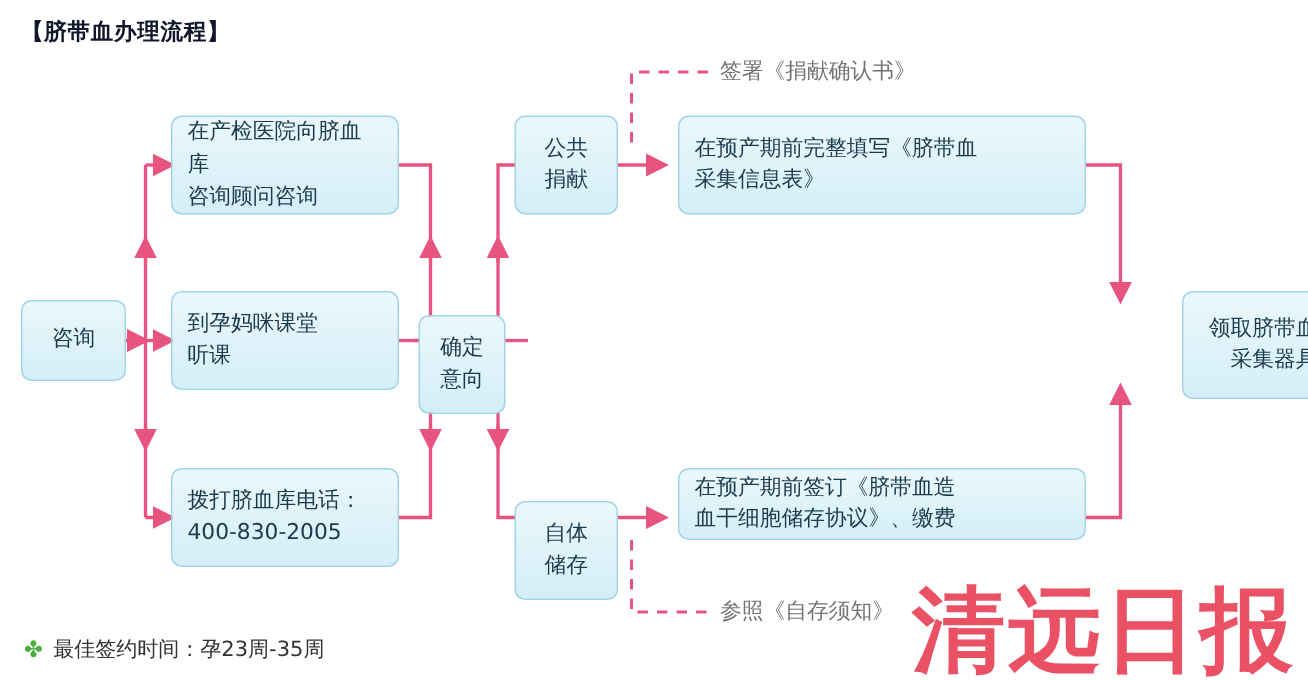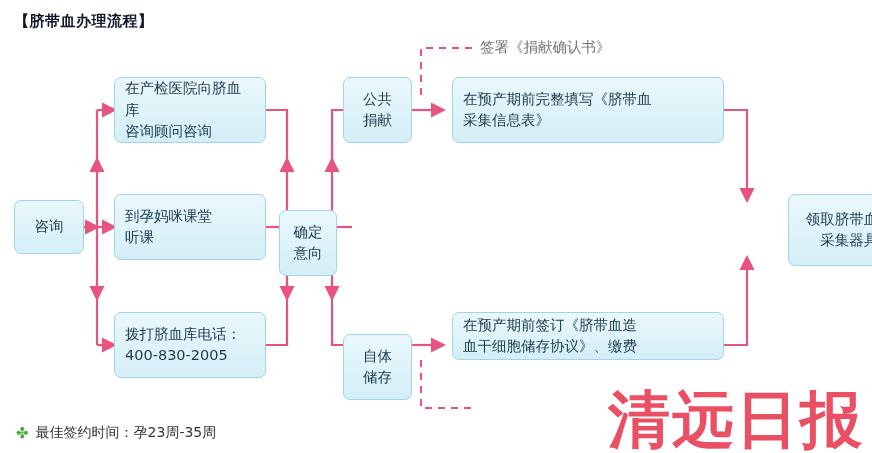--- a/index.html
+++ b/index.html
@@ -168,20 +168,21 @@
 采集信息表》</div>
 
   <div class="node left" style="left:452px; top:312px; width:272px; height:48px;">在预产期前签订《脐带血造
 血干细胞储存协议》、缴费</div>
 
   <div class="node center" style="left:788px; top:194px; width:108px; height:72px;">领取脐带血
 采集器具</div>
 
   <div class="dashlabel" style="left:480px; top:38px;">签署《捐献确认书》</div>
 
+  <div class="dashlabel" style="left:480px; top:398px;">参照《自存须知》</div>
 
   <div class="footer">
     <span class="clover">✤</span>
     <span>最佳签约时间：孕23周-35周</span>
   </div>
 
   <div class="watermark">清远日报</div>
 
 </div>
 

